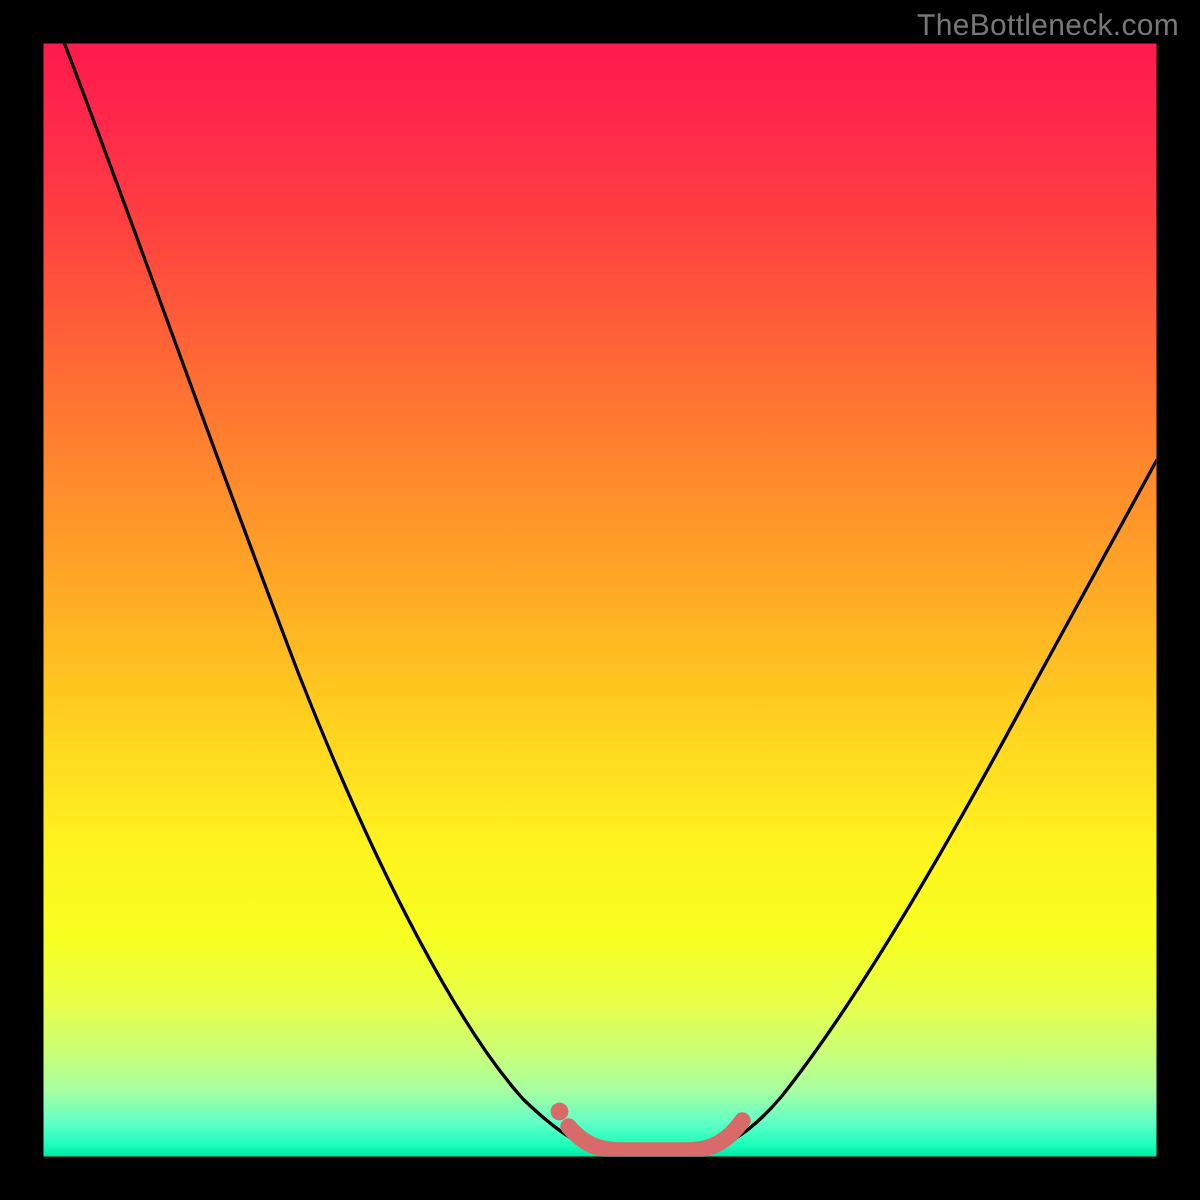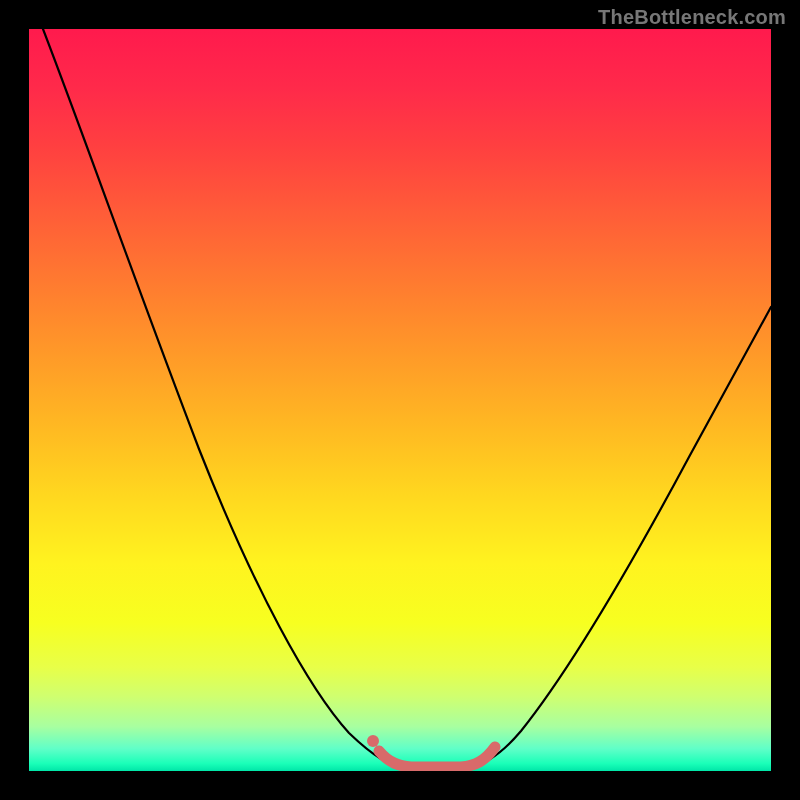--- a/index.html
+++ b/index.html
@@ -41,21 +41,21 @@
       #1affb8 99%,
       #00e6a8 100%
     );
   }
   .watermark {
     position: absolute;
     top: 6px;
     right: 14px;
     color: #777;
     font-size: 20px;
-    font-weight: 700;
+    font-weight: 400;
     letter-spacing: 0.2px;
     user-select: none;
   }
   svg.curve {
     position: absolute;
     left: 0;
     top: 0;
     width: 742px;
     height: 742px;
     pointer-events: none;

